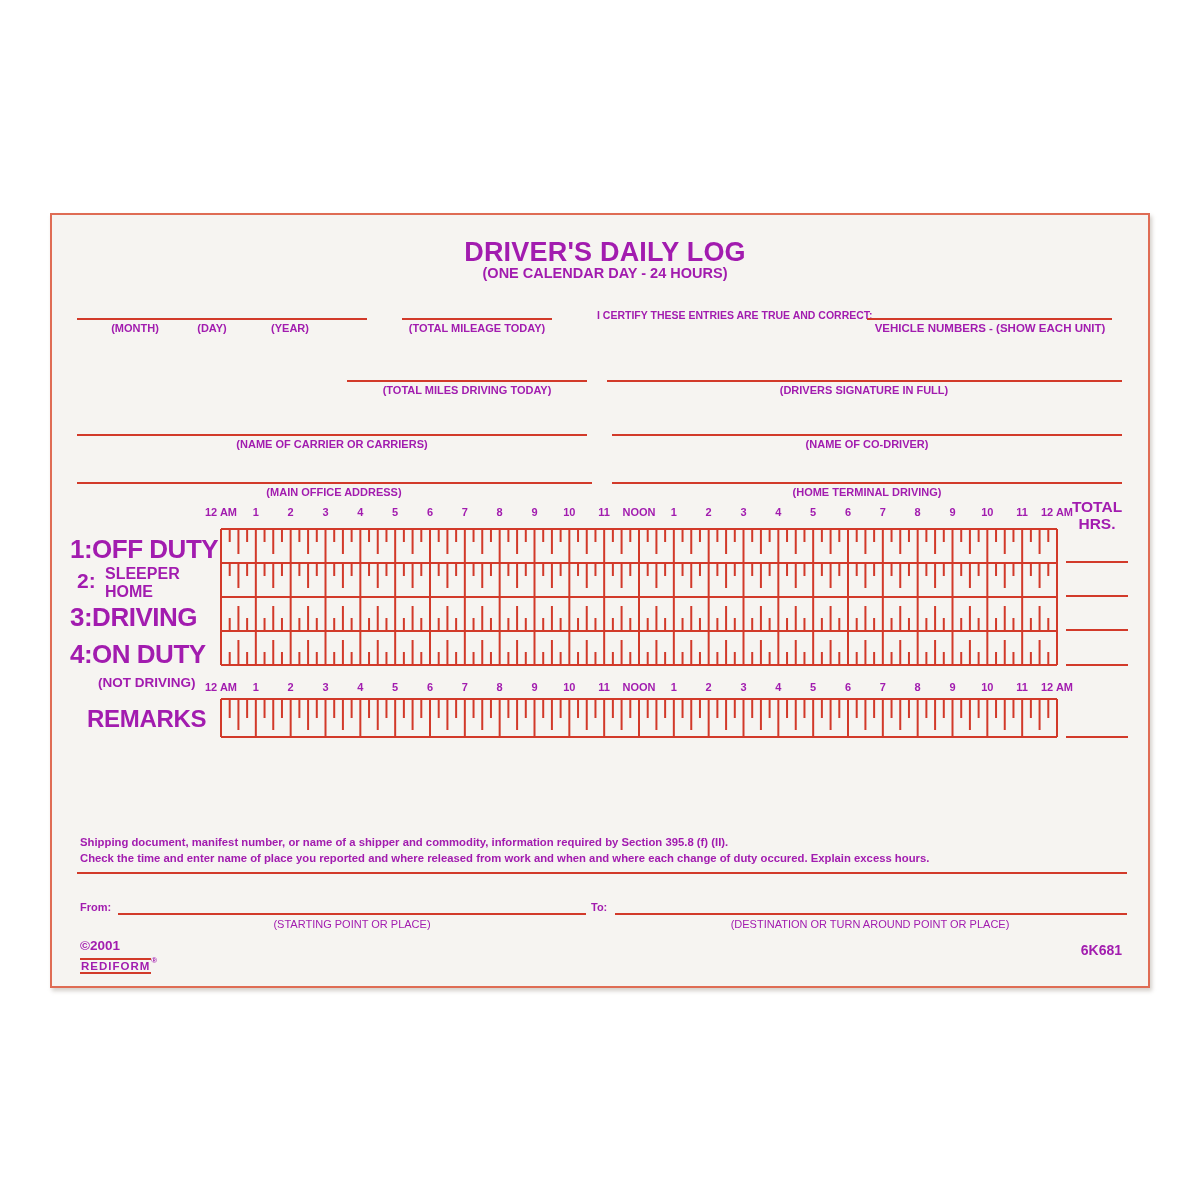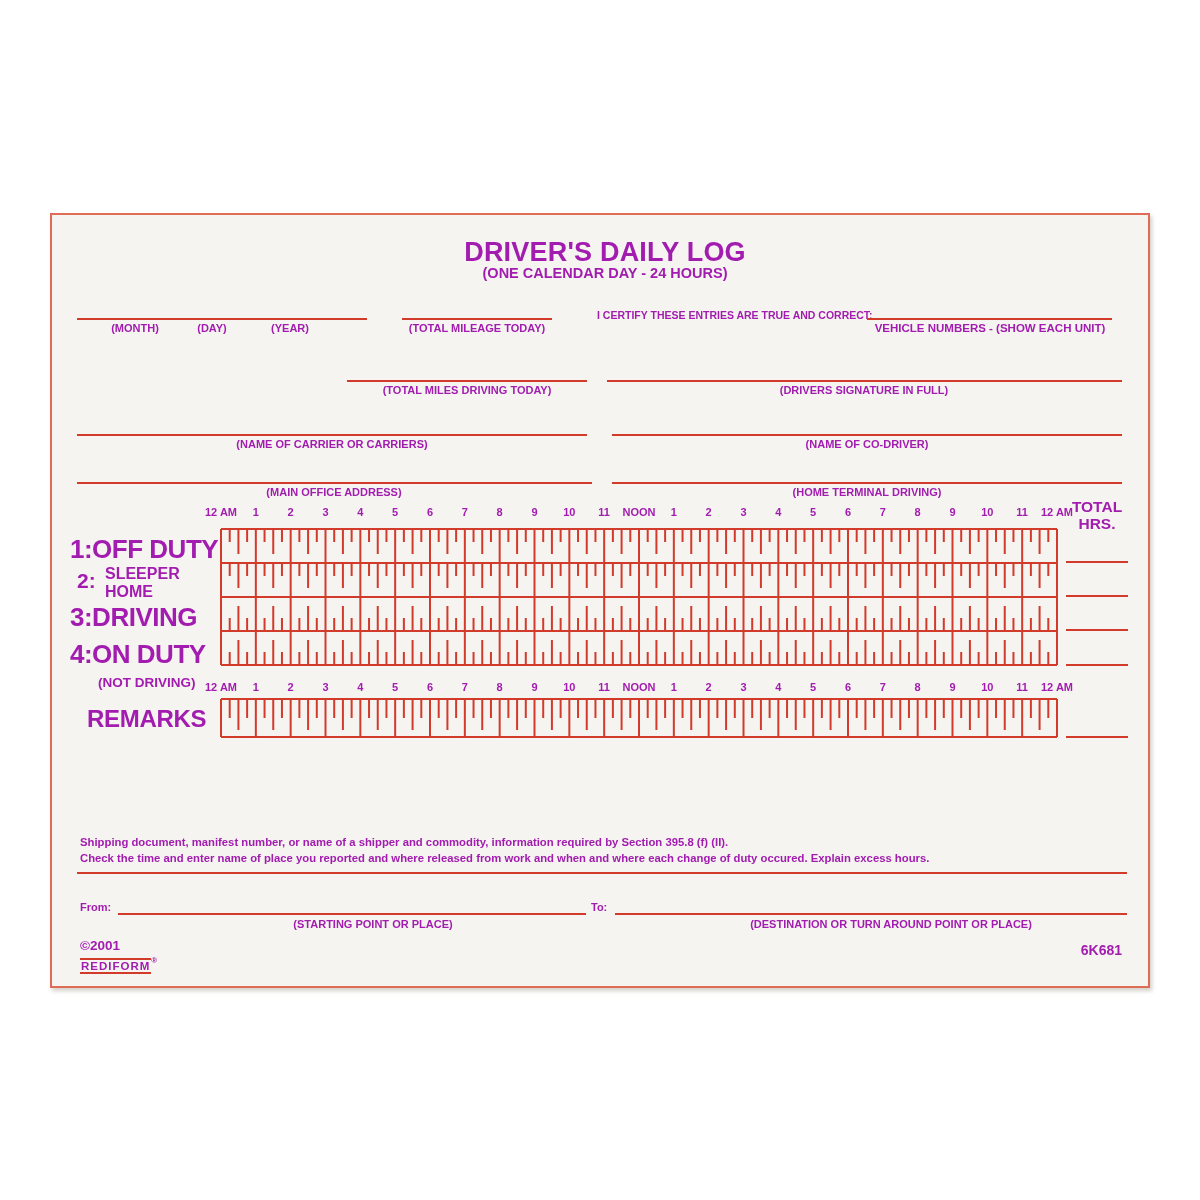--- a/index.html
+++ b/index.html
@@ -26,21 +26,21 @@
   .hourrow span{position:absolute;transform:translateX(-50%);font-size:11px;font-weight:bold;white-space:nowrap;}
   .rowlab1{font-size:26px;font-weight:bold;letter-spacing:-.5px;}
   .rowlab2num{font-size:21px;font-weight:bold;}
   .rowlab2sm{font-size:16px;font-weight:bold;line-height:18px;}
   .rowlab4sub{font-size:13.5px;font-weight:bold;}
   .remarks{font-size:24px;font-weight:bold;letter-spacing:-.3px;}
   .totalhrs{font-size:15.5px;font-weight:bold;line-height:17px;text-align:center;}
   .thr{position:absolute;width:62px;border-top:2px solid #d23a2a;height:0;left:1014px;}
   .note{font-size:11.3px;font-weight:bold;}
   .fromto{font-size:11px;font-weight:bold;}
-  .caption{font-size:11px;font-weight:bold;transform:translateX(-50%);margin-left:21px;}
+  .caption{font-size:11px;font-weight:normal;transform:translateX(-50%);}
   .copy{font-size:13.5px;font-weight:bold;}
   .brand{font-size:11.5px;font-weight:bold;letter-spacing:1px;border-top:2px solid #d23a2a;border-bottom:2px solid #d23a2a;padding:0 1px;}
   .brandreg{font-size:8px;font-weight:bold;vertical-align:top;}
   .formno{font-size:14px;font-weight:bold;}
   svg{position:absolute;display:block;}
 </style>
 </head>
 <body>
 
 <div class="sheet">

